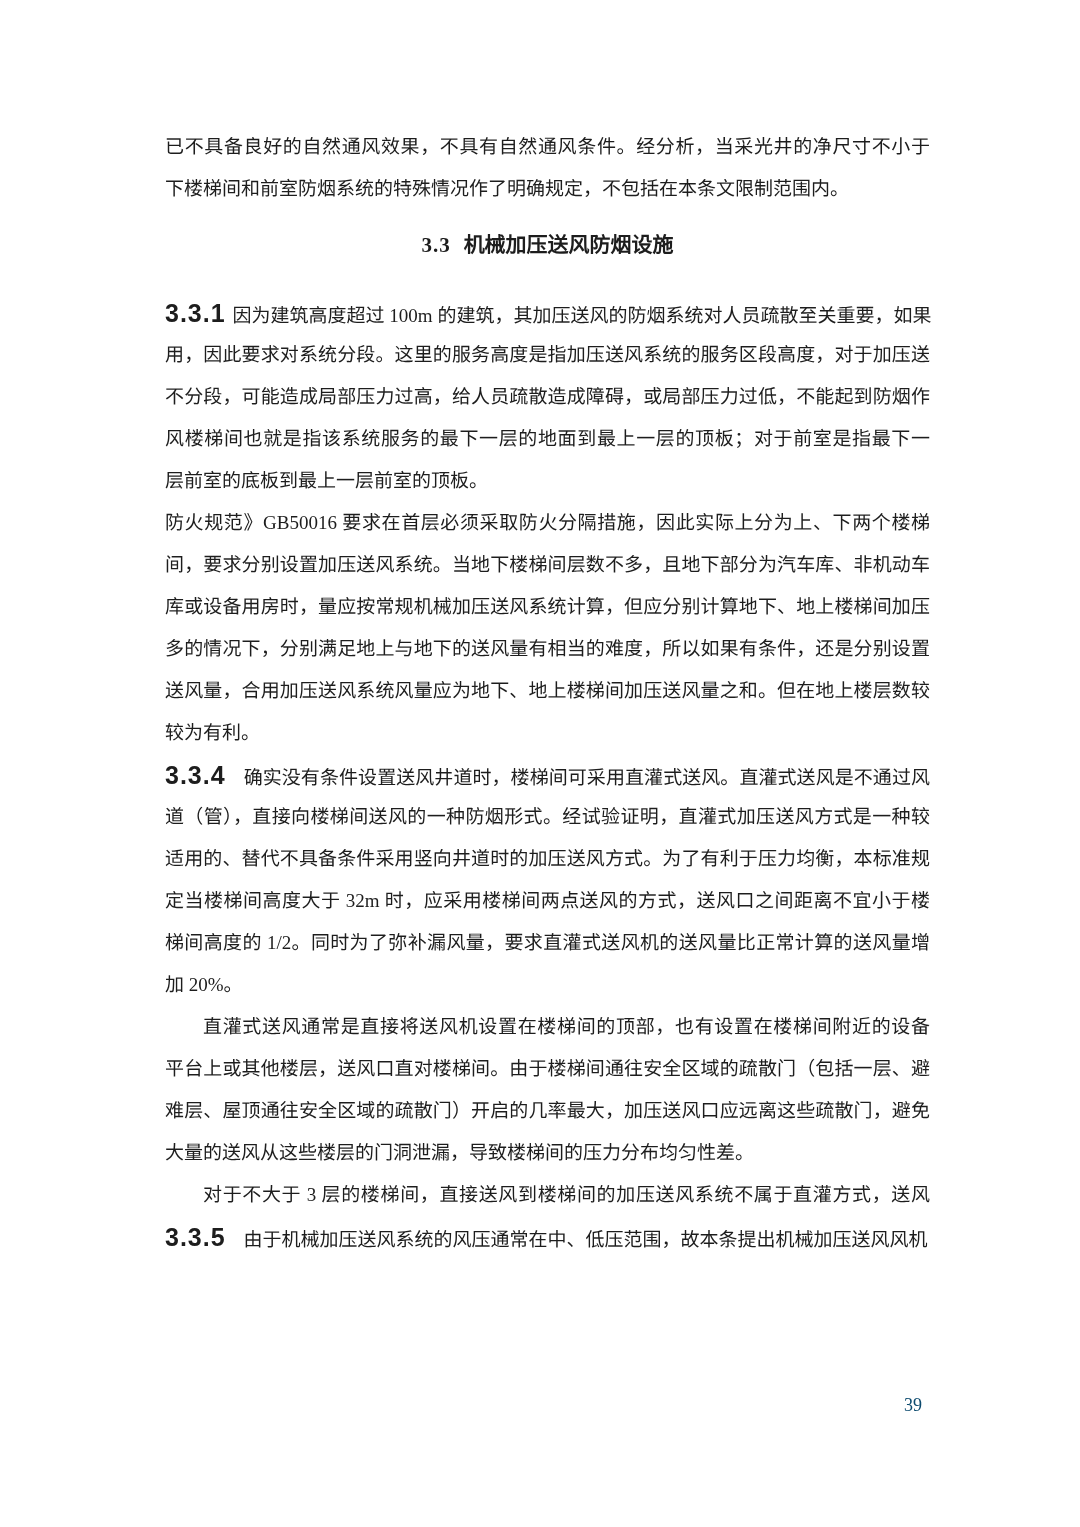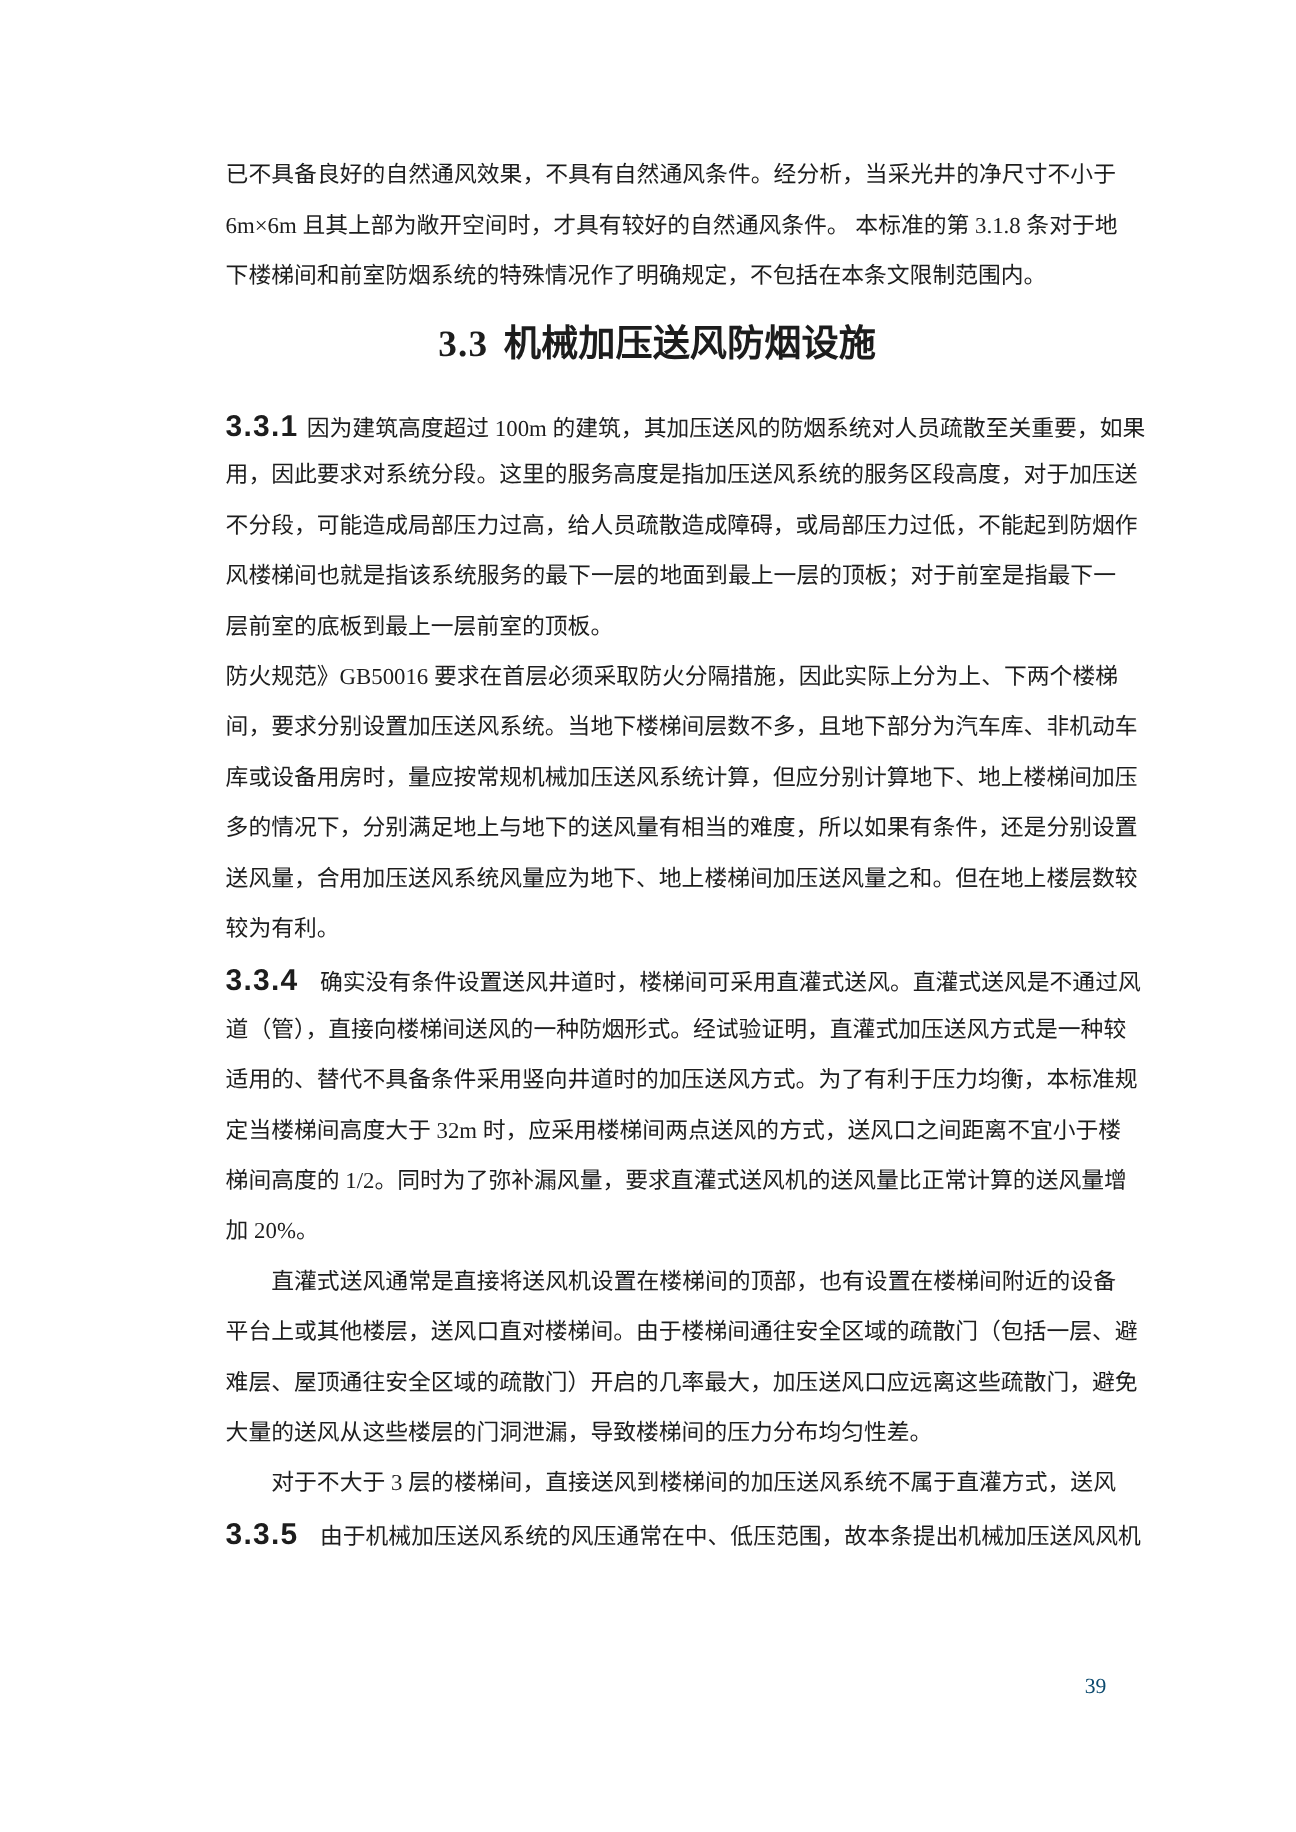--- a/index.html
+++ b/index.html
@@ -23,21 +23,20 @@
     width: 765px;
     font-size: 19px;
     line-height: 42px;
   }
   .para { margin: 0; }
   .line {
     text-align: justify;
     text-align-last: justify;
     white-space: nowrap;
     height: 42px;
-    margin-left: 23px;
   }
   .line.last {
     text-align-last: left;
   }
   .line.indented {
     text-indent: 38px;
   }
   .num {
     font-family: "Liberation Sans", "DejaVu Sans", sans-serif;
     font-weight: 700;
@@ -45,21 +44,21 @@
     margin-right: 7px;
     letter-spacing: 1px;
   }
   .num.wide {
     margin-right: 18px;
   }
   .heading {
     text-align: center;
     text-align-last: center;
     font-weight: 700;
-    font-size: 31px;
+    font-size: 21px;
     line-height: 42px;
     margin: 14px 0 26px 0;
   }
   .h-num {
     margin-right: 13px;
     letter-spacing: 1px;
   }
   .page-number {
     position: absolute;
     top: 1395px;
@@ -68,21 +67,20 @@
     color: #0c4a6e;
   }
 </style>
 </head>
 <body>
 
 <div class="page">
   <div class="content" id="content">
       <div class="para">
         <div class="line">已不具备良好的自然通风效果，不具有自然通风条件。经分析，当采光井的净尺寸不小于</div>
-        <div class="line">6m×6m 且其上部为敞开空间时，才具有较好的自然通风条件。 本标准的第 3.1.8 条对于地</div>
         <div class="line last">下楼梯间和前室防烟系统的特殊情况作了明确规定，不包括在本条文限制范围内。</div>
       </div>
       <div class="heading"><span class="h-num">3.3</span><span>机械加压送风防烟设施</span></div>
       <div class="para">
         <div class="line"><span class="num">3.3.1</span>因为建筑高度超过 100m 的建筑，其加压送风的防烟系统对人员疏散至关重要，如果</div>
         <div class="line">用，因此要求对系统分段。这里的服务高度是指加压送风系统的服务区段高度，对于加压送</div>
         <div class="line">不分段，可能造成局部压力过高，给人员疏散造成障碍，或局部压力过低，不能起到防烟作</div>
         <div class="line">风楼梯间也就是指该系统服务的最下一层的地面到最上一层的顶板；对于前室是指最下一</div>
         <div class="line last">层前室的底板到最上一层前室的顶板。</div>
       </div>

